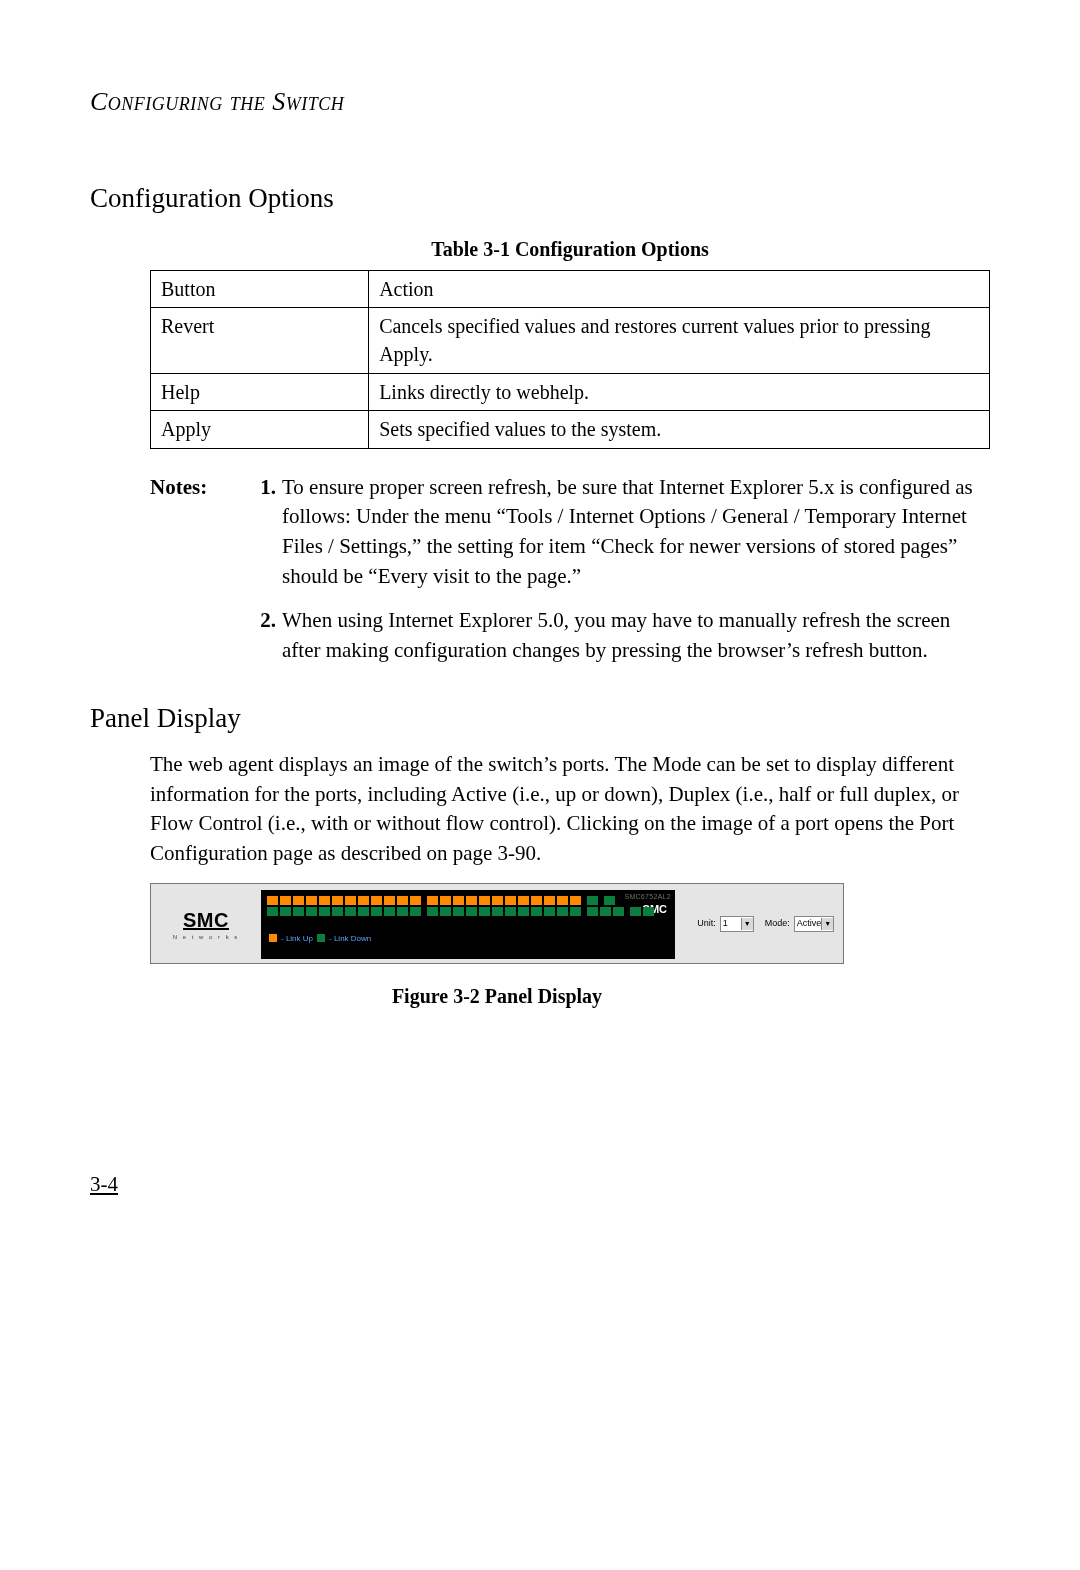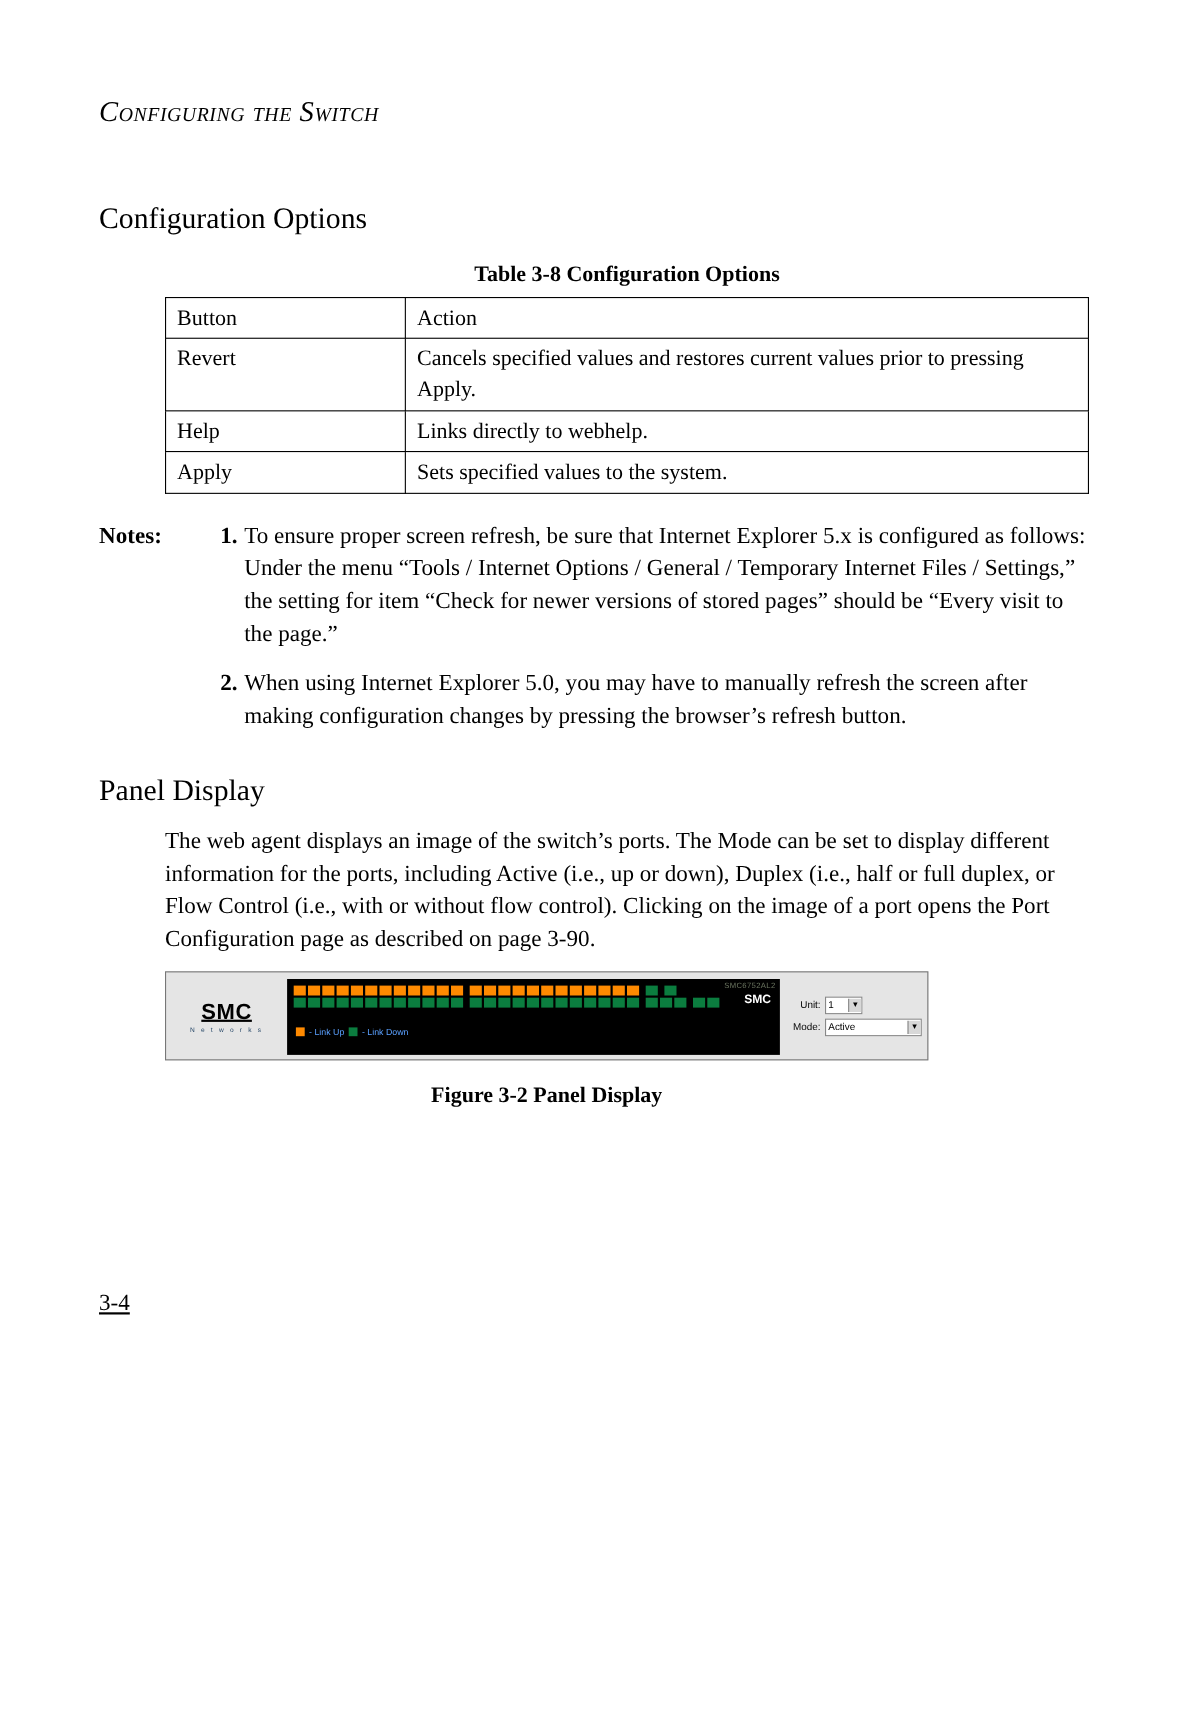--- a/index.html
+++ b/index.html
@@ -49,20 +49,21 @@
     text-align: left;
     vertical-align: top;
     font-weight: normal;
   }
   table.config th {
     font-weight: normal;
   }
   .col-btn { width: 26%; }
 
   .notes-block {
+    margin-left: 60px;
     margin-bottom: 34px;
   }
   .note-line {
     display: flex;
     margin-bottom: 14px;
   }
   .note-label {
     font-weight: bold;
     width: 100px;
     flex: 0 0 auto;
@@ -158,24 +159,24 @@
     color: #5aa0ff;
   }
   .legend .swatch {
     width:8px; height:8px;
   }
   .swatch.up{background:#ff8a00;}
   .swatch.dn{background:#0b7d3f;}
   .right-controls {
     width: 124px;
     display:flex;
-    flex-direction: column;
+    flex-direction: row;
     justify-content: center;
     gap: 4px;
-    padding: 0 5px;
+    padding: 0 22px;
     font-family: Arial, sans-serif;
     font-size: 9px;
     color:#000;
   }
   .ctrl-row { display:flex; align-items:center; gap:4px; }
   .ctrl-row label { width: 32px; text-align:right; }
   .fake-select {
     background:#fff;
     border:1px solid #888;
     height:14px;
@@ -203,21 +204,21 @@
   }
 </style>
 </head>
 <body>
 
 <div class="running-header">Configuring the Switch</div>
 
 <h2 class="section">Configuration Options</h2>
 <div class="body-indent">
 
-  <div class="table-caption">Table 3-8  Configuration Options</div>
+  <div class="table-caption">Table 3-1  Configuration Options</div>
   <table class="config">
     <thead>
       <tr>
         <th class="col-btn">Button</th>
         <th>Action</th>
       </tr>
     </thead>
     <tbody>
       <tr>
         <td>Revert</td>

